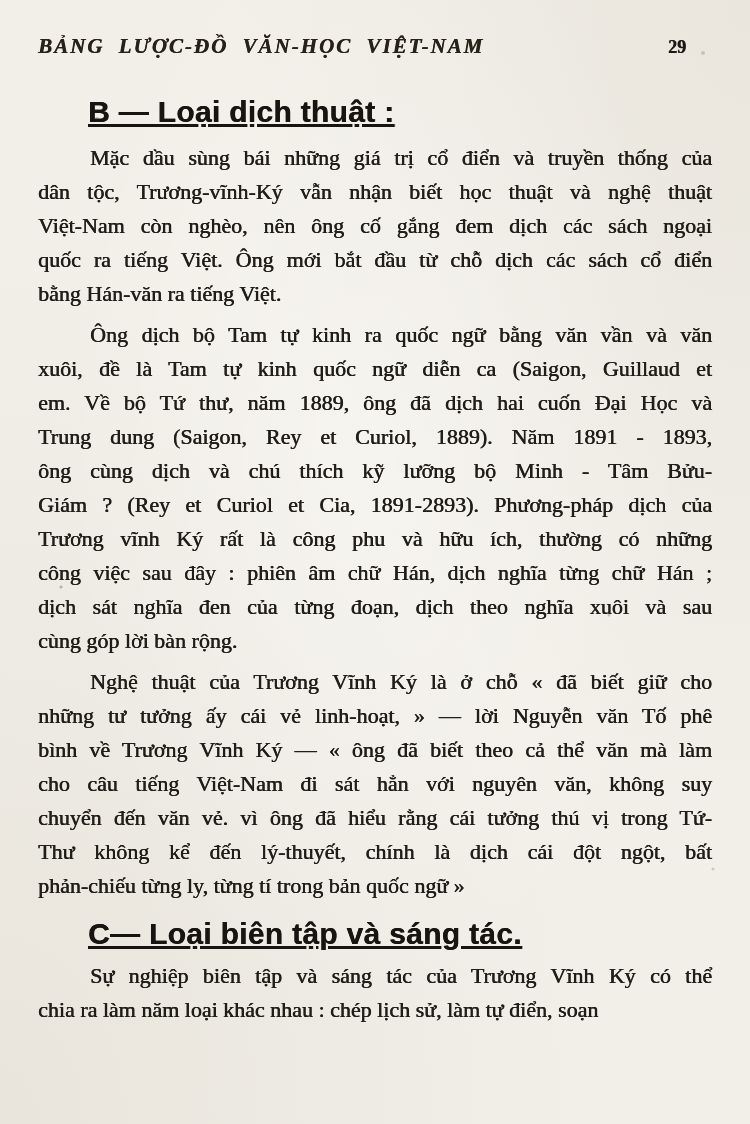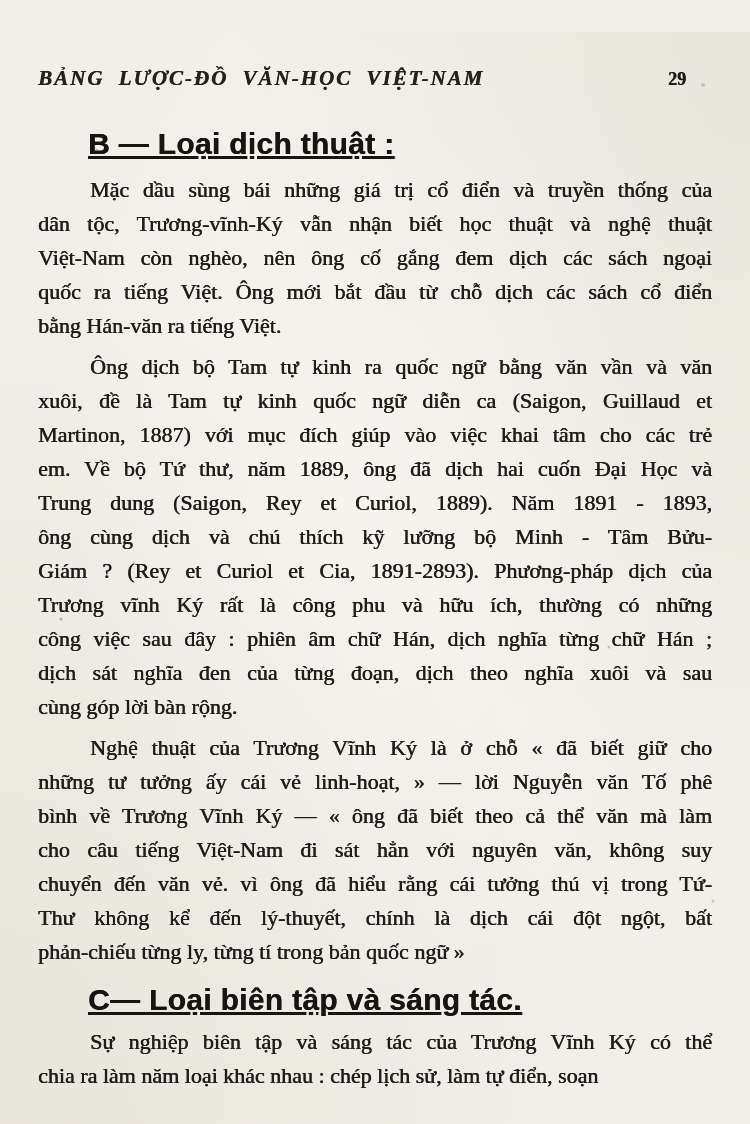--- a/index.html
+++ b/index.html
@@ -13,21 +13,20 @@
   .page {
     position: absolute; inset: 0;
     background:
       radial-gradient(ellipse at 50% 40%, rgba(255,255,255,0.35) 0%, rgba(255,255,255,0) 60%),
       radial-gradient(ellipse at 0% 100%, rgba(120,110,90,0.08) 0%, rgba(0,0,0,0) 55%),
       radial-gradient(ellipse at 100% 0%, rgba(120,110,90,0.07) 0%, rgba(0,0,0,0) 50%),
       #f2efe8;
     padding: 34px 38px 0 38px;
     box-sizing: border-box;
     color: #211e19;
-    margin-top: 32px;
   }
   .running-header {
     display: flex; justify-content: space-between; align-items: baseline;
     margin-bottom: 38px;
   }
   .running-title {
     font-style: italic; font-weight: bold;
     font-size: 21px; letter-spacing: 2px; word-spacing: 7px;
     color: #262218;
     text-shadow: 0.4px 0 0 currentColor;
@@ -84,21 +83,20 @@
       <div class="para">
         <div class="line first"><span>Mặc dầu sùng bái những giá trị cổ điển và truyền thống của</span></div>
         <div class="line"><span>dân tộc, Trương-vĩnh-Ký vẫn nhận biết học thuật và nghệ thuật</span></div>
         <div class="line"><span>Việt-Nam còn nghèo, nên ông cố gắng đem dịch các sách ngoại</span></div>
         <div class="line"><span>quốc ra tiếng Việt. Ông mới bắt đầu từ chỗ dịch các sách cổ điển</span></div>
         <div class="line last"><span>bằng Hán-văn ra tiếng Việt.</span></div>
       </div>
       <div class="para">
         <div class="line first"><span>Ông dịch bộ </span><span class="it">Tam tự kinh</span><span> ra quốc ngữ bằng văn vần và văn</span></div>
         <div class="line"><span>xuôi, đề là </span><span class="it">Tam tự kinh quốc ngữ diễn ca</span><span> (Saigon, Guillaud et</span></div>
-        <div class="line"><span>Martinon, 1887) với mục đích giúp vào việc khai tâm cho các trẻ</span></div>
         <div class="line"><span>em. Về bộ </span><span class="it">Tứ thư</span><span>, năm 1889, ông đã dịch hai cuốn </span><span class="it">Đại Học</span><span> và</span></div>
         <div class="line"><span class="it">Trung dung</span><span> (Saigon, Rey et Curiol, 1889). Năm 1891 - 1893,</span></div>
         <div class="line"><span>ông cùng dịch và chú thích kỹ lưỡng bộ </span><span class="it">Minh - Tâm Bửu-</span></div>
         <div class="line"><span class="it">Giám</span><span> ? (Rey et Curiol et Cia, 1891-2893). Phương-pháp dịch của</span></div>
         <div class="line"><span>Trương vĩnh Ký rất là công phu và hữu ích, thường có những</span></div>
         <div class="line"><span>công việc sau đây : phiên âm chữ Hán, dịch nghĩa từng chữ Hán ;</span></div>
         <div class="line"><span>dịch sát nghĩa đen của từng đoạn, dịch theo nghĩa xuôi và sau</span></div>
         <div class="line last"><span>cùng góp lời bàn rộng.</span></div>
       </div>
       <div class="para">

